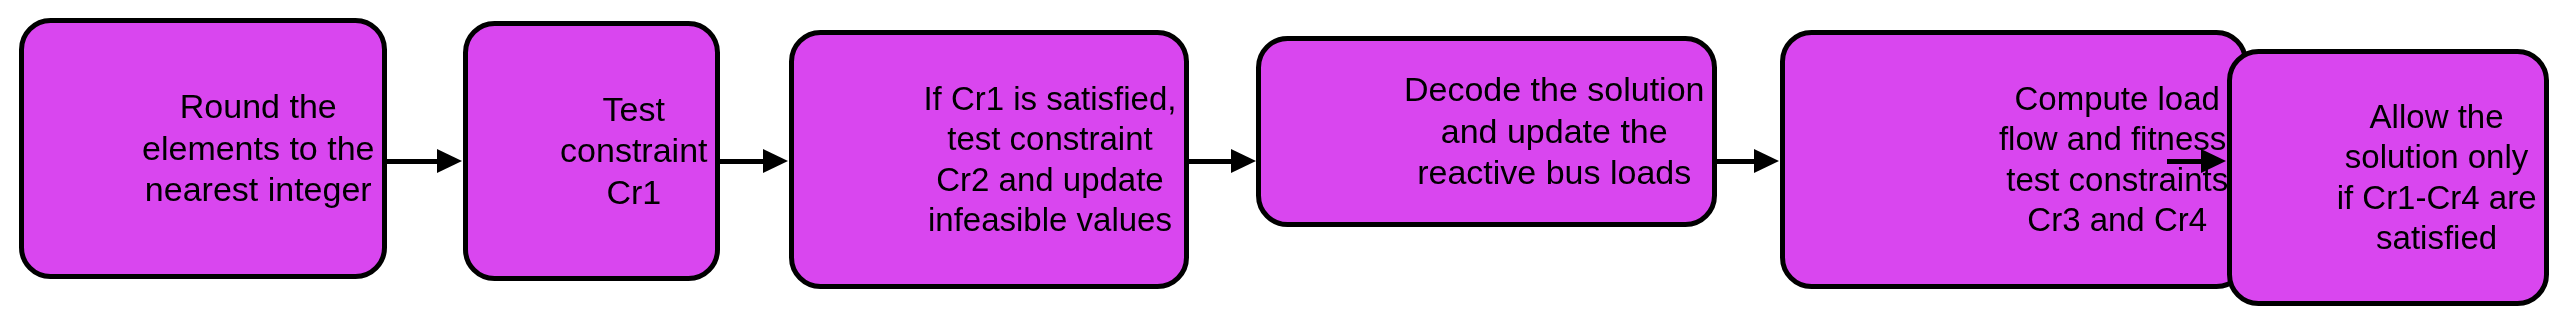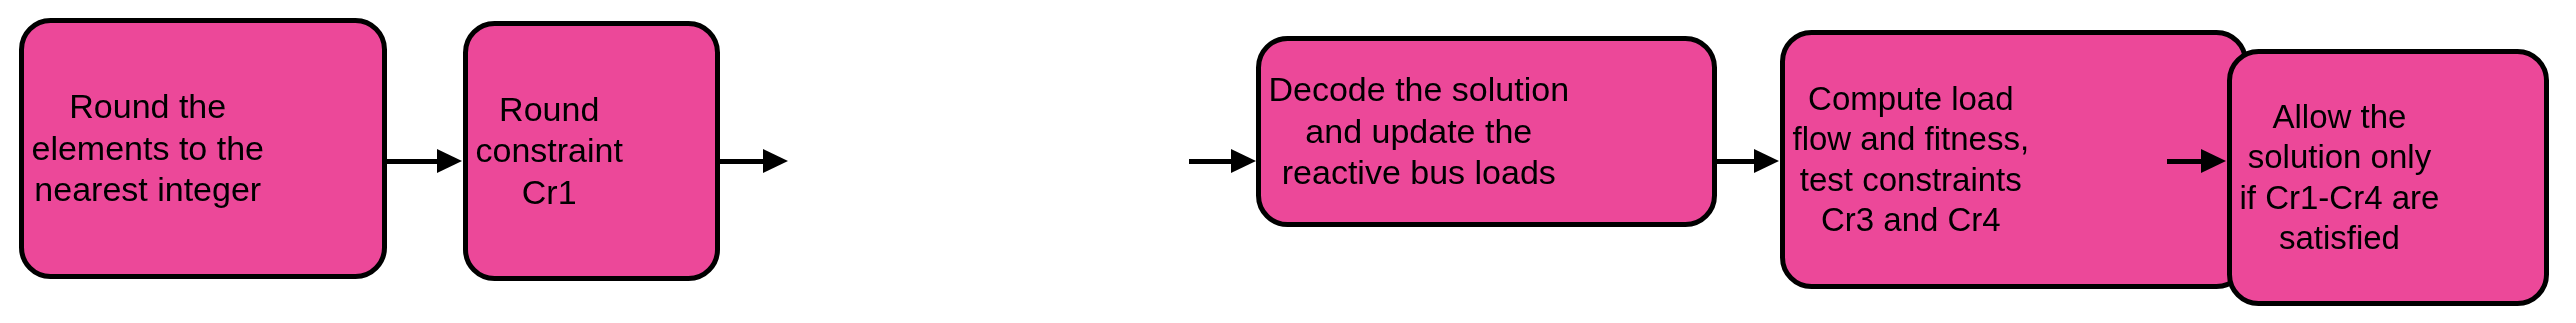--- a/index.html
+++ b/index.html
@@ -15,24 +15,24 @@
     width: 2576px;
     height: 324px;
     background: #ffffff;
     overflow: hidden;
   }
   .node {
     position: absolute;
     box-sizing: border-box;
     border: 5.2px solid #000000;
     border-radius: 31.5px;
-    background: #ec4899;
+    background: #d946ef;
     display: flex;
     align-items: center;
-    justify-content: flex-start;
+    justify-content: flex-end;
     text-align: center;
   }
   .node-label {
     color: #000000;
     font-size: 34px;
     line-height: 1.22;
     font-weight: 400;
     letter-spacing: 0px;
     padding: 0 7.5px;
     white-space: pre-line;
@@ -63,25 +63,31 @@
 
 <div id="canvas">
 
   <div class="node" id="n0" style="left: 19px; top: 18px; width: 368px; height: 261px;">
     <span class="node-label" style="font-size: 34px;">Round the
 elements to the
 nearest integer</span>
   </div>
 
   <div class="node" id="n1" style="left: 463px; top: 21px; width: 257px; height: 260px;">
-    <span class="node-label" style="font-size: 34px;">Round
+    <span class="node-label" style="font-size: 34px;">Test
 constraint
 Cr1</span>
   </div>
 
+  <div class="node" id="n2" style="left: 789px; top: 30px; width: 400px; height: 259px;">
+    <span class="node-label" style="font-size: 33px;">If Cr1 is satisfied,
+test constraint
+Cr2 and update
+infeasible values</span>
+  </div>
 
   <div class="node" id="n3" style="left: 1256px; top: 36px; width: 461px; height: 191px;">
     <span class="node-label" style="font-size: 34px;">Decode the solution
 and update the
 reactive bus loads</span>
   </div>
 
   <div class="node" id="n4" style="left: 1780px; top: 30px; width: 468px; height: 259px;">
     <span class="node-label" style="font-size: 33px;">Compute load
 flow and fitness,

